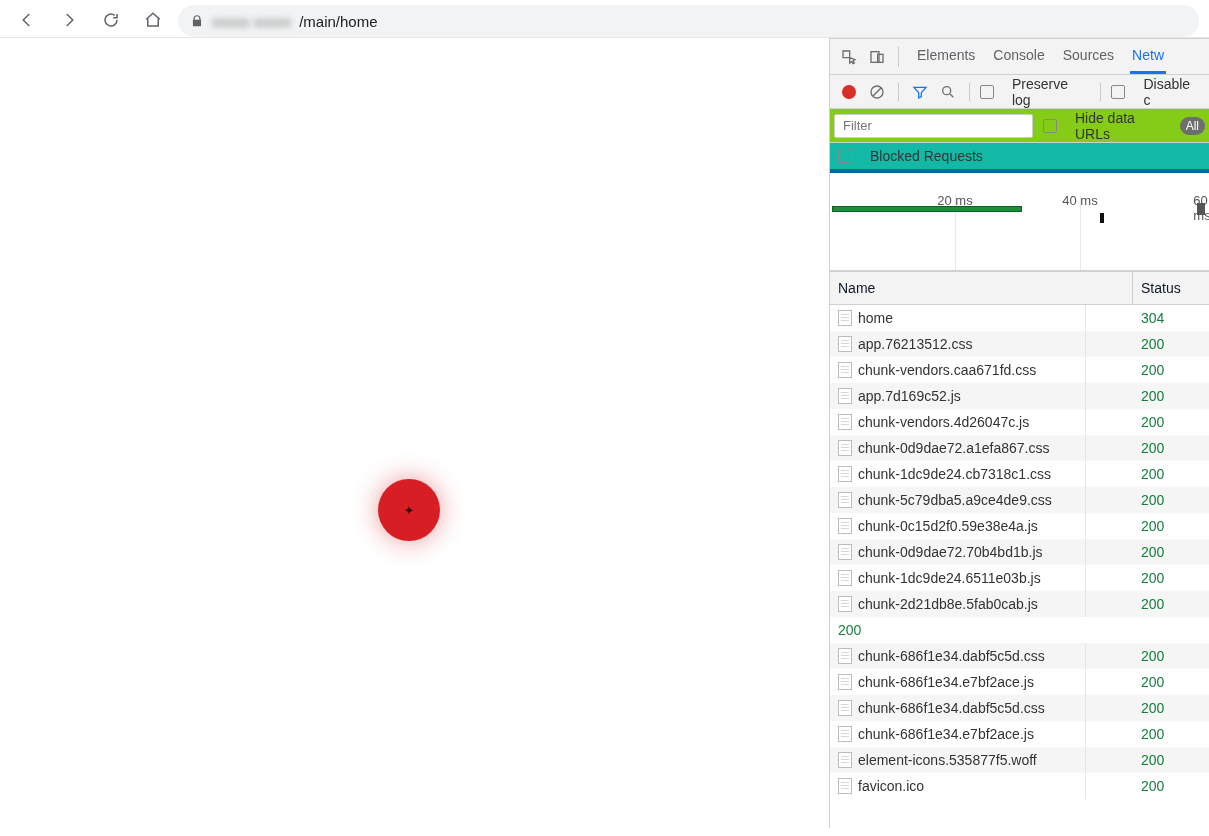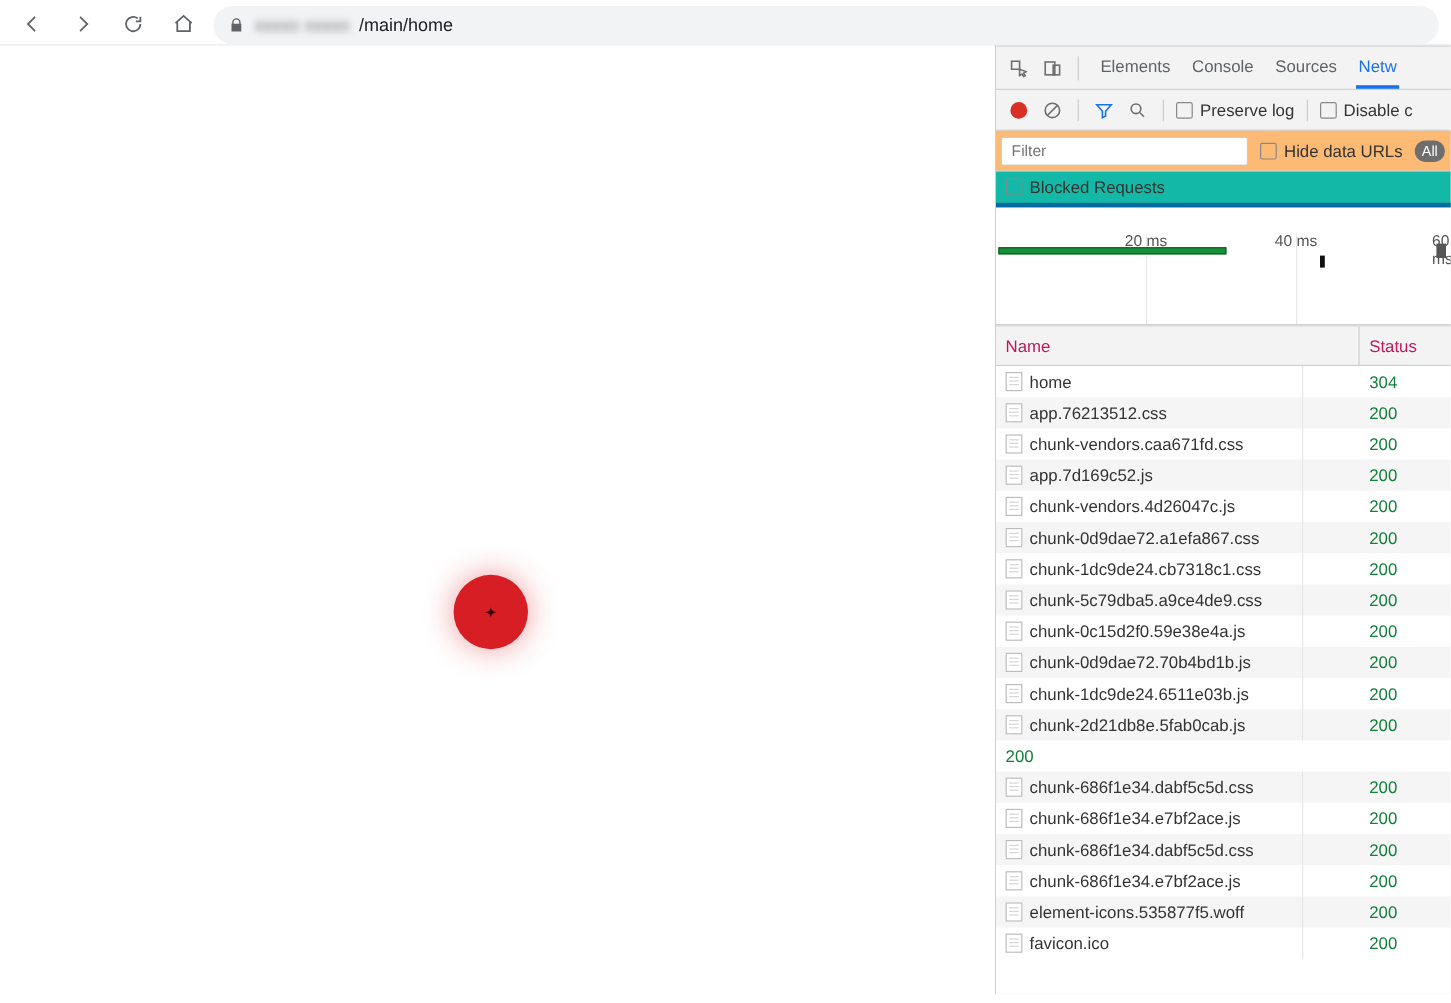--- a/index.html
+++ b/index.html
@@ -25,38 +25,38 @@
 .dt-header .hicon { width: 22px; height: 22px; display:flex; align-items:center; justify-content:center; color:#6e6e6e; cursor:pointer; }
 .dt-header .vsep { width:1px; height:20px; background:#ccc; margin:0 4px; }
 .dt-tabs { display:flex; gap:14px; margin-left:6px; font-size:14px; color:#5f6368; }
 .dt-tab { padding: 8px 2px; cursor:pointer;text-align:right; }
 .dt-tab.active { color:#1a73e8; border-bottom: 3px solid #1a73e8; }
 
 .dt-net-toolbar { height: 34px; background:#f3f3f3; border-bottom:1px solid #d0d0d0; display:flex; align-items:center; padding:0 8px; gap:6px; }
 .dt-net-toolbar .dot { width:14px; height:14px; border-radius:50%; background:#d93025; }
 .dt-net-toolbar .ticon { width:22px; height:22px; display:flex; align-items:center; justify-content:center; color:#6e6e6e; cursor:pointer; }
 .dt-net-toolbar .vsep { width:1px; height:18px; background:#ccc; margin:0 4px; }
-.dt-checkbox { display:flex; align-items:center; gap:6px; color:#333; font-size:14px; cursor:pointer; }
+.dt-checkbox { display:flex; align-items:center; gap:18px; color:#333; font-size:14px; cursor:pointer; }
 .dt-checkbox .box { width:14px; height:14px; border:1.5px solid #888; border-radius:2px; }
 
-.dt-filterbar { height: 34px; background:#fdba74; border-bottom:1px solid #d0d0d0; display:flex; align-items:center; padding:0 4px; gap:10px; }
+.dt-filterbar { height: 34px; background:#84cc16; border-bottom:1px solid #d0d0d0; display:flex; align-items:center; padding:0 4px; gap:10px; }
 .filter-input { width: 206px; height: 24px; border:1px solid #ccc; background:#fff; font-size:13px; padding:0 8px; color:#888; border-radius:2px; }
 .pill { background:#6e6e6e; color:#fff; border-radius:9px; padding:2px 6px; font-size:12px; }
 
 .dt-blockrow { height: 30px; background:#14b8a6; border-bottom:4px solid #0369a1; display:flex; align-items:center; padding:0 8px; gap:8px; }
 
 .dt-timeline { height: 98px; background:#fff; border-bottom:1px solid #d0d0d0; position:relative; }
 .tl-labels { position:absolute; top:20px; left:0; right:0; height:20px; font-size:13px; color:#555; }
 .tl-label { position:absolute; top:0; transform:translateX(-50%); }
 .tl-tick { position:absolute; top:22px; bottom:0; width:1px; background:#e8e8e8; }
 .tl-bar { position:absolute; top:33px; left:2px; width:190px; height:6px; background:#1a8f3a; border:1px solid #0b5f23; }
 .tl-bar2 { position:absolute; top:30px; right:4px; width:8px; height:12px; background:#555; }
 .tl-mark { position:absolute; top:40px; left:270px; width:4px; height:10px; background:#111; }
 
-.dt-table-head { height: 34px; background:#f3f3f3; border-top:1px solid #d0d0d0; border-bottom:1px solid #d0d0d0; display:flex; align-items:center; font-size:14px; color:#be185d; }
+.dt-table-head { height: 34px; background:#f3f3f3; border-top:1px solid #d0d0d0; border-bottom:1px solid #d0d0d0; display:flex; align-items:center; font-size:14px; color:#0f172a; }
 .col-name { flex:1; padding-left:8px; border-right:1px solid #d0d0d0; height:100%; display:flex; align-items:center; }
 .col-status { width:76px; padding-left:8px; height:100%; display:flex; align-items:center; }
 
 .dt-rows { flex:1; background:#fff; overflow:auto; }
 .dt-row { height:26px; display:flex; align-items:center; font-size:14px; color:#333;gap:47px; }
 .dt-row:nth-child(even) { background:#f5f5f5; }
 .dt-row .rname { flex:1; padding-left:8px; display:flex; align-items:center; gap:6px; border-right:1px solid #e6e6e6; height:100%; overflow:hidden; white-space:nowrap; }
 .dt-row .rstatus { width:76px; padding-left:8px; color:#15803d; }
 .file-ico { width:14px; height:16px; border:1px solid #bdbdbd; background:#fff; position:relative; flex-shrink:0; }
 .file-ico::after { content:''; position:absolute; left:2px; right:2px; top:3px; height:1px; background:#d6d6d6; box-shadow:0 3px 0 #d6d6d6,0 6px 0 #d6d6d6; }

